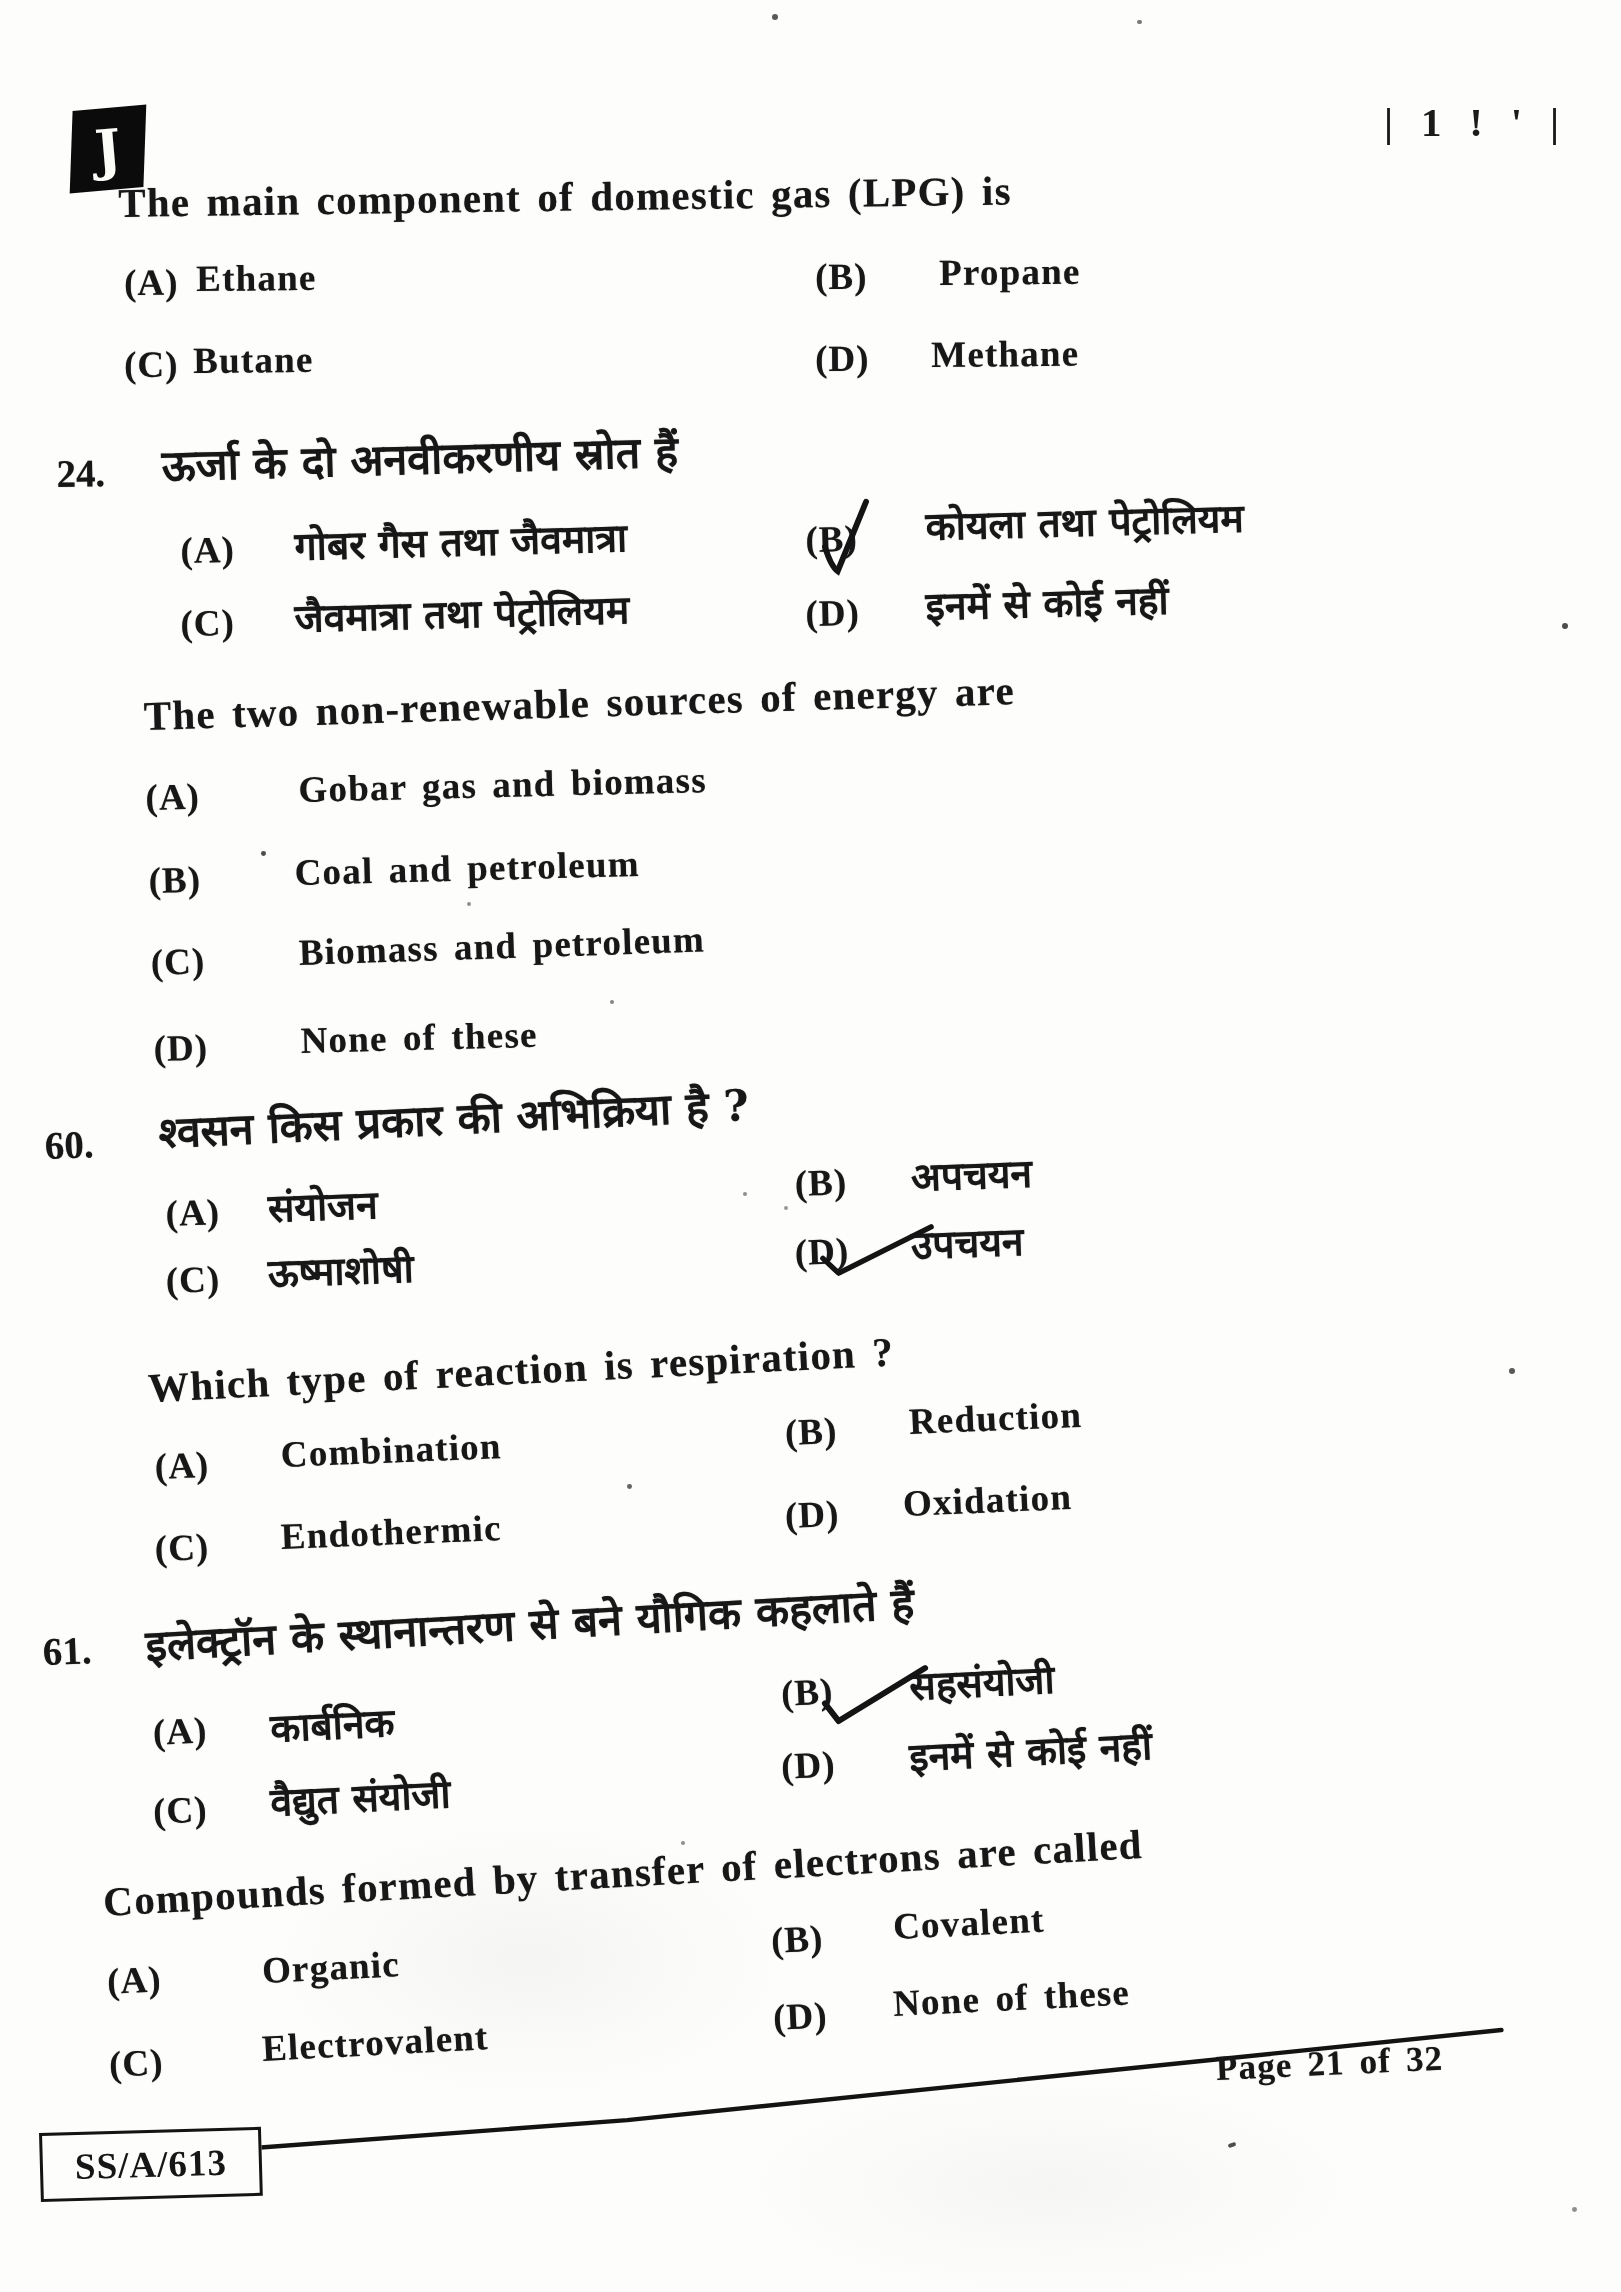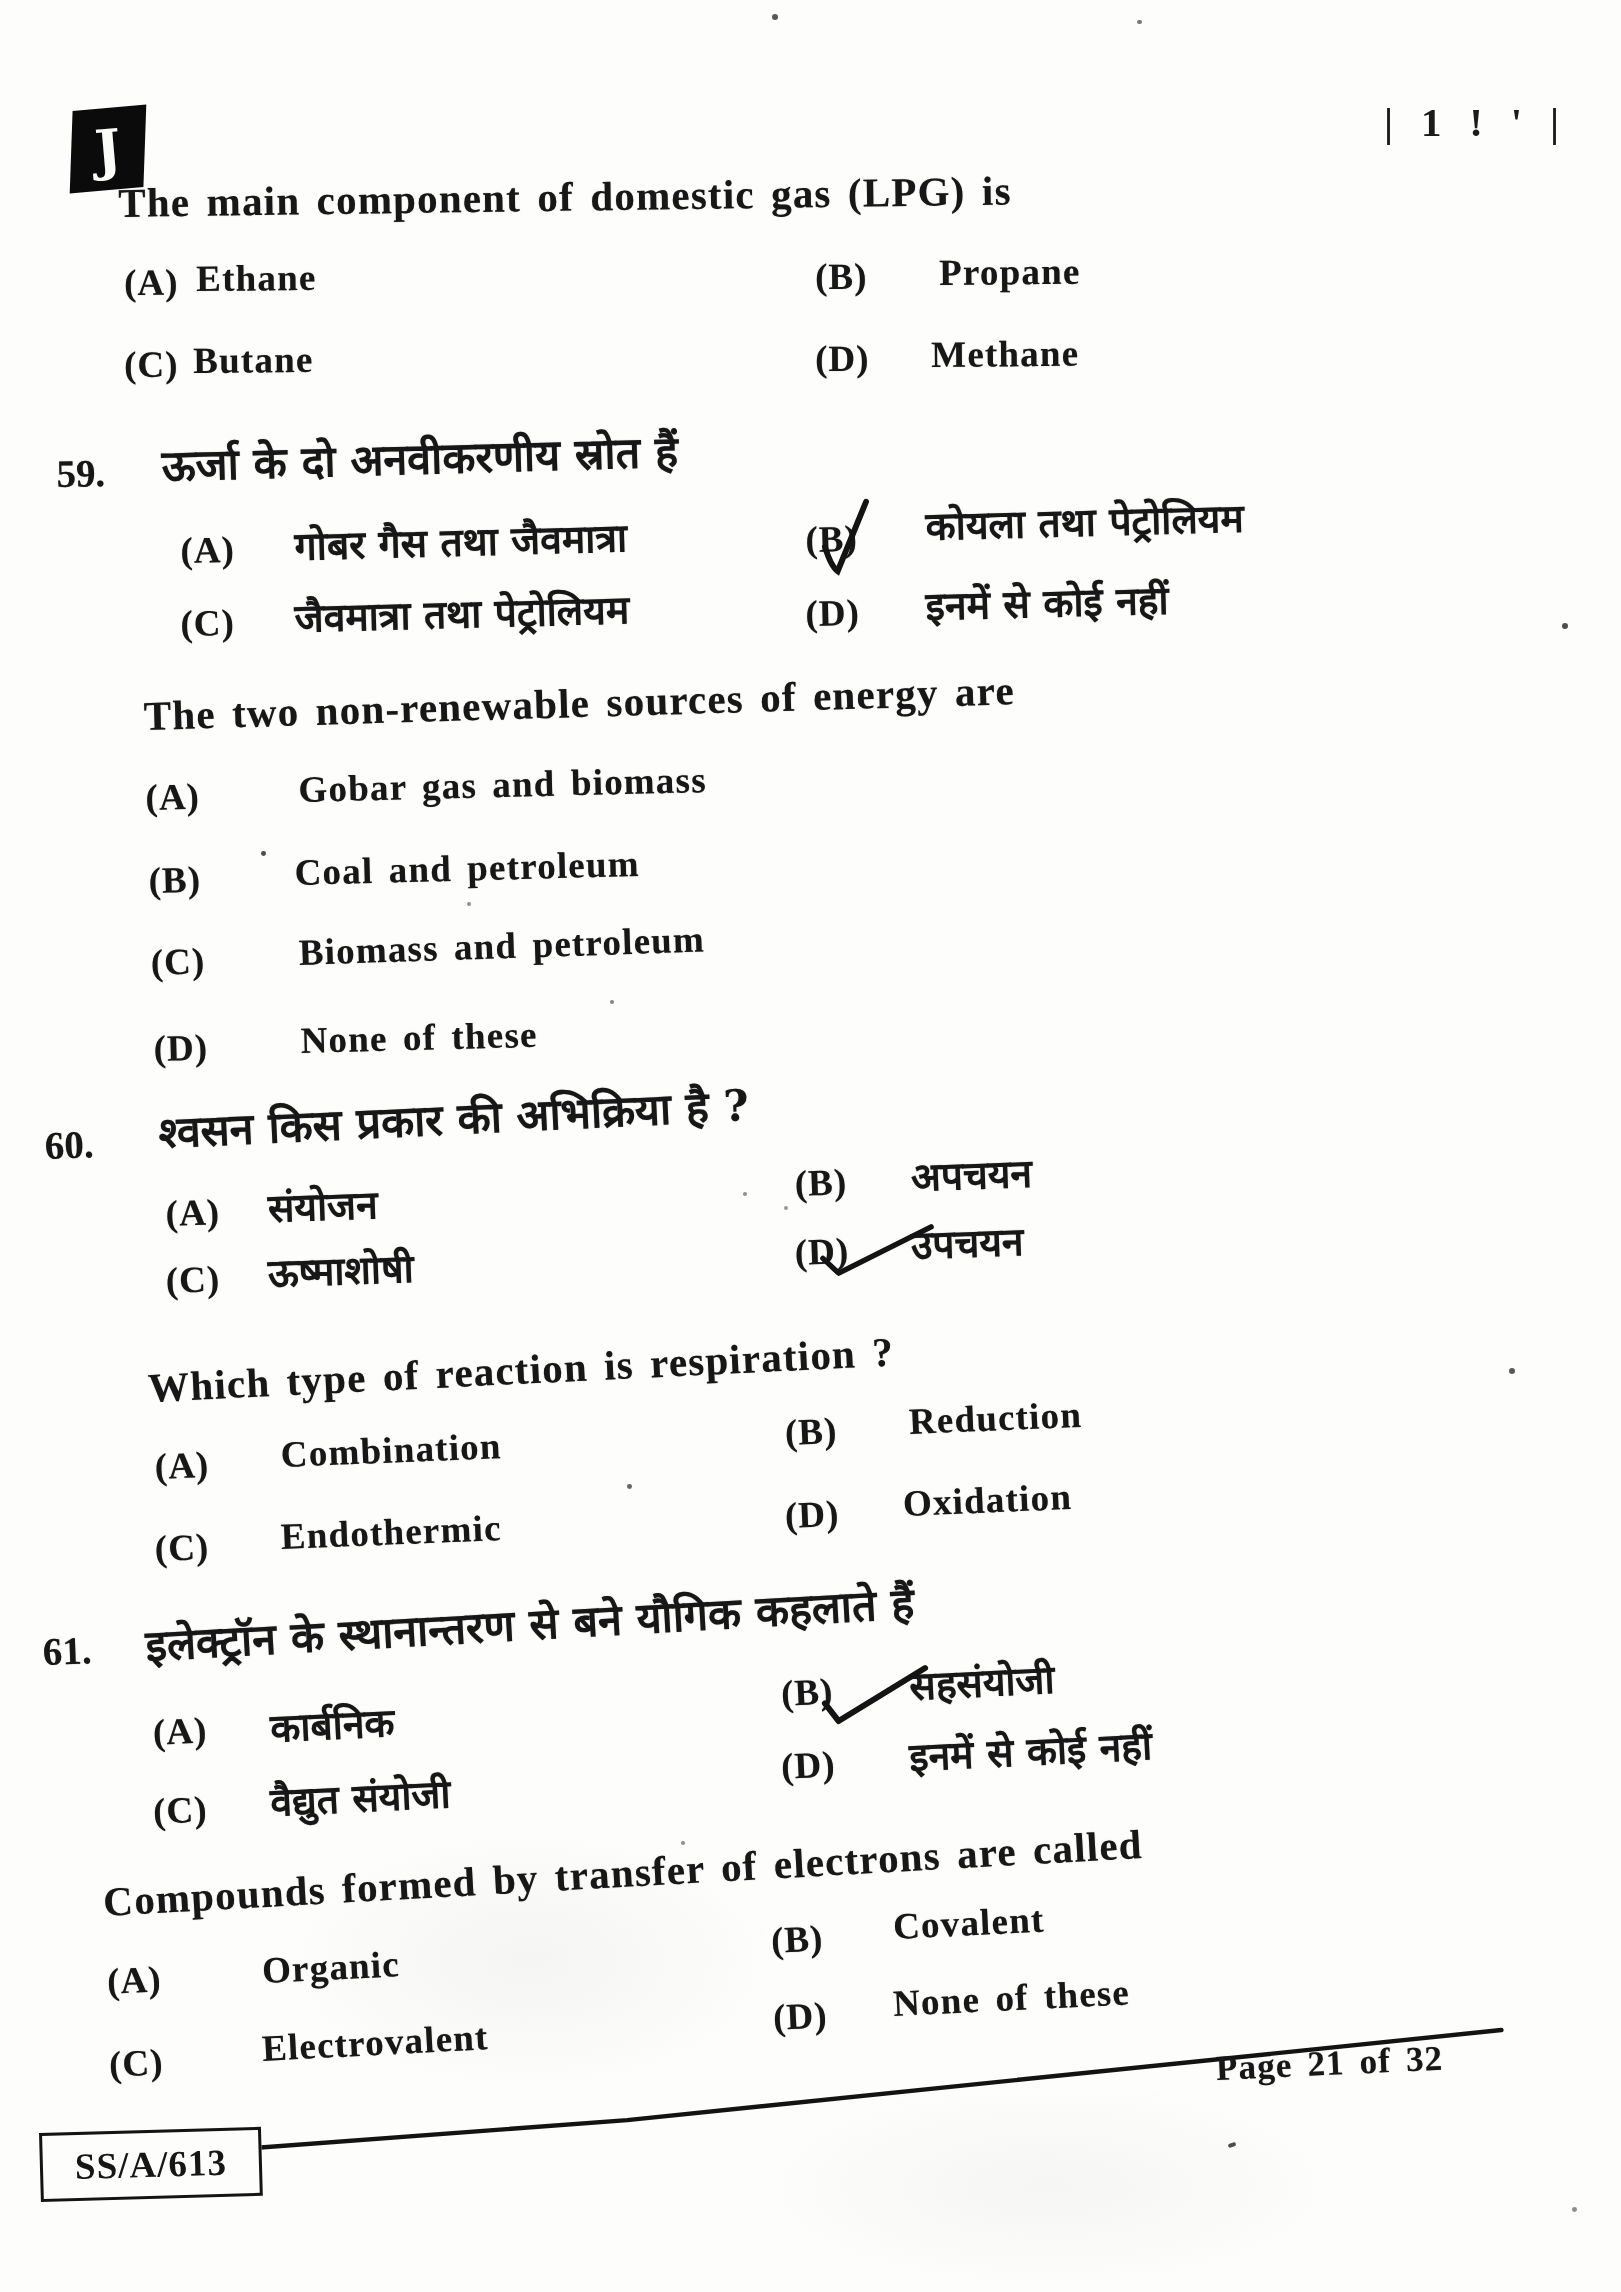--- a/index.html
+++ b/index.html
@@ -68,21 +68,21 @@
 
   <div class="t lbl" style="left:124px;top:261px;font-size:37px;transform:rotate(-0.5deg);">(A)</div>
   <div class="t en" style="left:196px;top:257px;font-size:37px;transform:rotate(-0.5deg);">Ethane</div>
   <div class="t lbl" style="left:815px;top:255px;font-size:37px;transform:rotate(-0.5deg);">(B)</div>
   <div class="t en" style="left:939px;top:251px;font-size:37px;transform:rotate(-0.5deg);">Propane</div>
   <div class="t lbl" style="left:124px;top:343px;font-size:37px;transform:rotate(-0.5deg);">(C)</div>
   <div class="t en" style="left:193px;top:339px;font-size:37px;transform:rotate(-0.5deg);">Butane</div>
   <div class="t lbl" style="left:815px;top:337px;font-size:37px;transform:rotate(-0.5deg);">(D)</div>
   <div class="t en" style="left:931px;top:333px;font-size:37px;transform:rotate(-0.5deg);">Methane</div>
 
-  <div class="t num" style="left:56px;top:451px;font-size:39px;transform:rotate(-1deg);">59.</div>
+  <div class="t num" style="left:56px;top:451px;font-size:39px;transform:rotate(-1deg);">24.</div>
   <div class="t hi" style="left:161px;top:435px;font-size:43px;transform:rotate(-1.6deg);">ऊर्जा के दो अनवीकरणीय स्रोत हैं</div>
 
   <div class="t lbl" style="left:180px;top:529px;font-size:37px;transform:rotate(-1.3deg);">(A)</div>
   <div class="t hi" style="left:294px;top:518px;font-size:39px;transform:rotate(-1.5deg);">गोबर गैस तथा जैवमात्रा</div>
   <div class="t lbl" style="left:805px;top:518px;font-size:37px;transform:rotate(-1.3deg);">(B)</div>
   <div class="t hi" style="left:925px;top:498px;font-size:39px;transform:rotate(-1.5deg);">कोयला तथा पेट्रोलियम</div>
   <div class="t lbl" style="left:180px;top:602px;font-size:37px;transform:rotate(-1.3deg);">(C)</div>
   <div class="t hi" style="left:294px;top:590px;font-size:39px;transform:rotate(-1.5deg);">जैवमात्रा तथा पेट्रोलियम</div>
   <div class="t lbl" style="left:805px;top:592px;font-size:37px;transform:rotate(-1.3deg);">(D)</div>
   <div class="t hi" style="left:925px;top:578px;font-size:39px;transform:rotate(-1.5deg);">इनमें से कोई नहीं</div>

